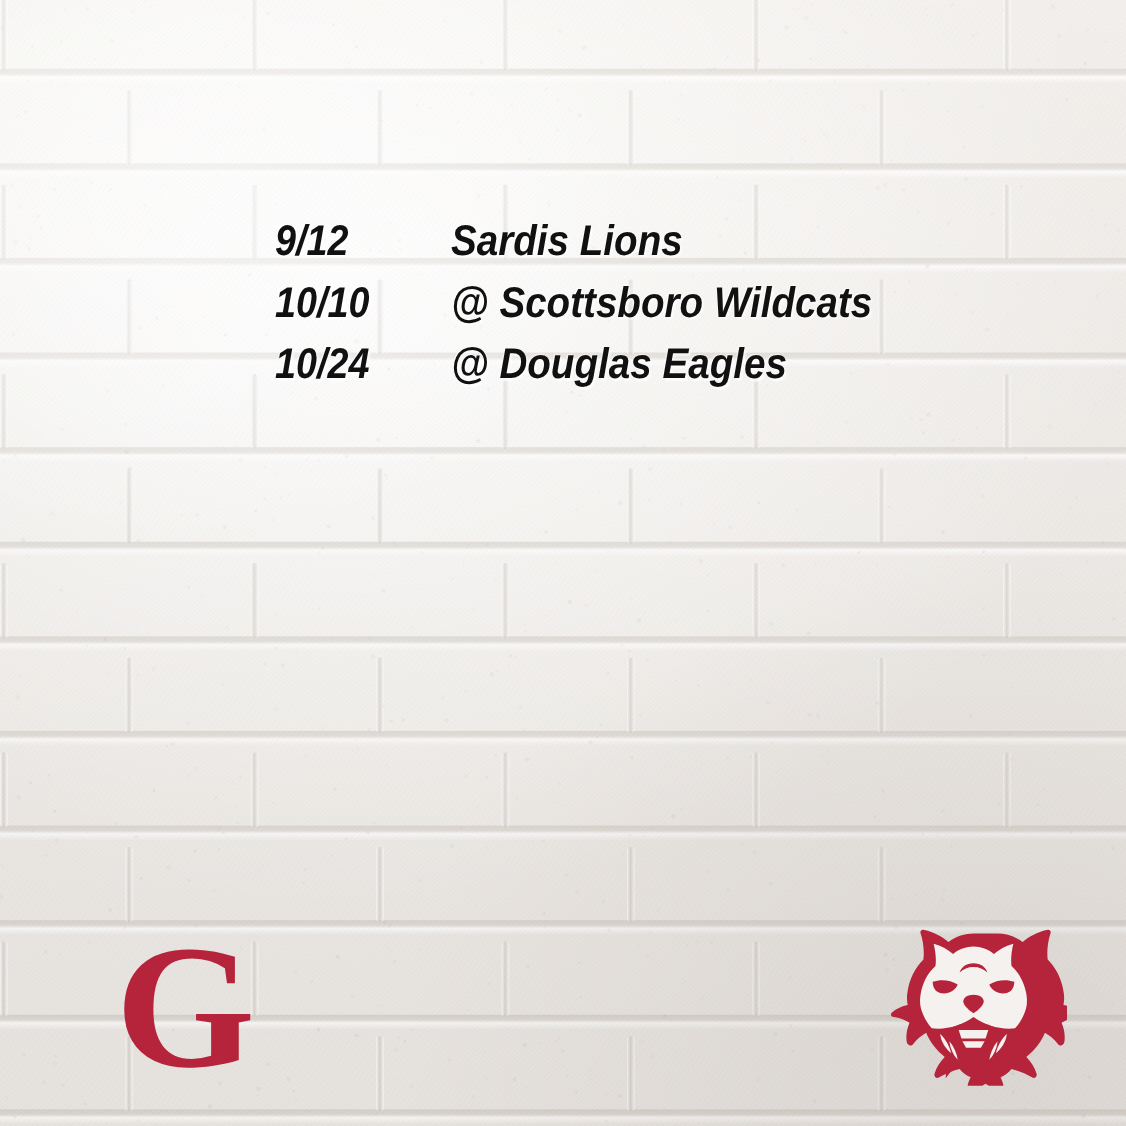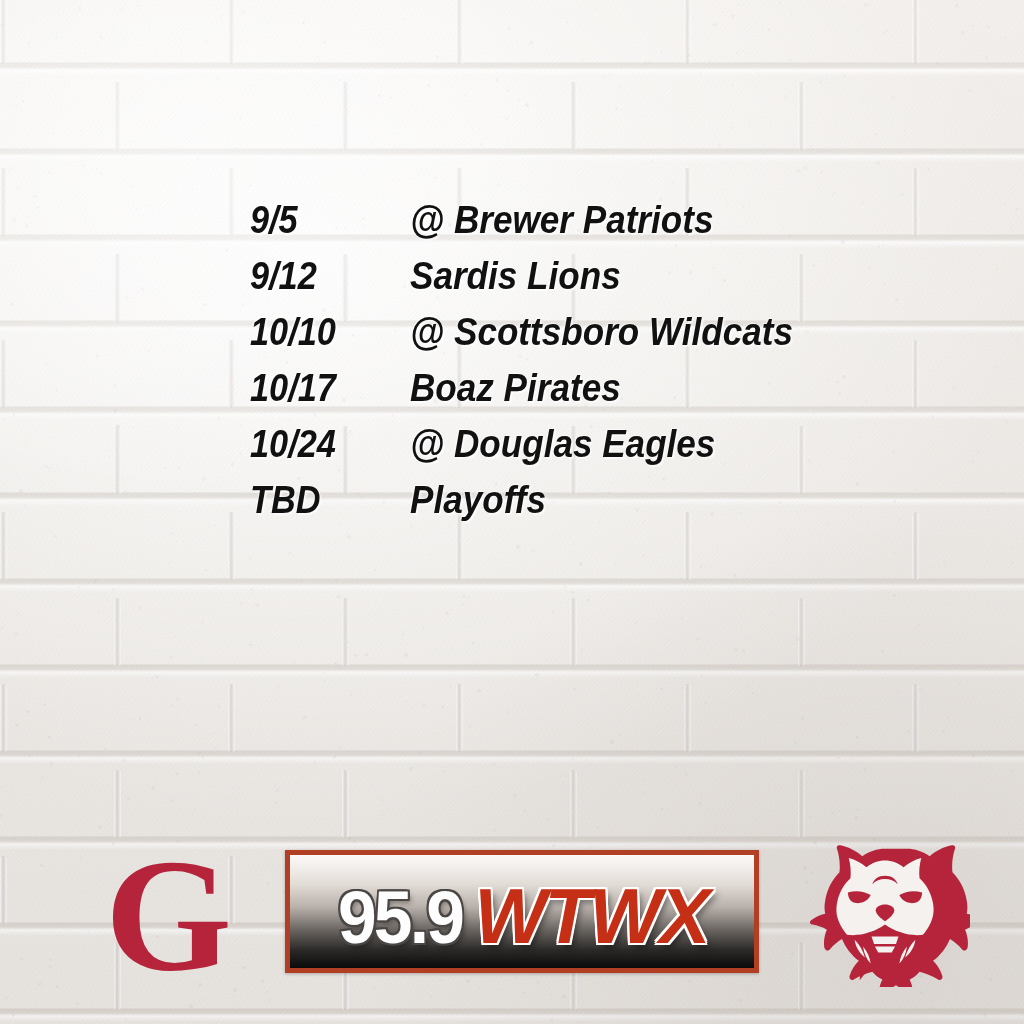--- a/index.html
+++ b/index.html
@@ -1147,57 +1147,39 @@
         <span class="speck" style="width: 2.98425px; height: 2.98425px; left: 467.288px; top: 595.809px; opacity: 0.422292;"></span>
         <span class="speck" style="width: 1.39023px; height: 1.39023px; left: 382.409px; top: 814.621px; opacity: 0.655675;"></span>
       </div>
     <div class="brick-shade"></div>
     <div class="grain"></div>
   </div>
 
 
   <div class="schedule" id="schedule-list">
       <div class="sched-row">
-        <span class="sched-date">9/5</span>
-        <span class="sched-opp">@ Brewer Patriots</span>
-      </div>
-      <div class="sched-row">
         <span class="sched-date">9/12</span>
         <span class="sched-opp">Sardis Lions</span>
       </div>
       <div class="sched-row">
         <span class="sched-date">10/10</span>
         <span class="sched-opp">@ Scottsboro Wildcats</span>
       </div>
       <div class="sched-row">
-        <span class="sched-date">10/17</span>
-        <span class="sched-opp">Boaz Pirates</span>
-      </div>
-      <div class="sched-row">
         <span class="sched-date">10/24</span>
         <span class="sched-opp">@ Douglas Eagles</span>
       </div>
-      <div class="sched-row">
-        <span class="sched-date">TBD</span>
-        <span class="sched-opp">Playoffs</span>
-      </div>
     </div>
 
   <div class="logo-row">
 
     <div class="g-logo">
       <span class="g-glyph">G</span>
     </div>
 
-    <div class="wtwx-box">
-      <div class="wtwx-inner">
-        <span class="wtwx-freq">95.9</span>
-        <span class="wtwx-call">WTWX</span>
-      </div>
-    </div>
 
     <div class="wildcat">
       <svg viewBox="0 0 200 172" xmlns="http://www.w3.org/2000/svg" aria-hidden="true">
         <g fill="#b5243a">
 
           <path d="M100 8c-9 0-19 3-27 9-7-6-16-11-26-13-3-1-5 1-4 4 3 9 4 19 3 28-9 9-15 21-17 34-1 5-1 10 0 15-6 1-12 4-17 8-2 2-1 5 2 5 6 1 12 3 17 6-3 7-4 14-3 21 1 4 5 5 7 2 4-5 9-9 14-12 4 10 11 19 20 26-5 5-9 11-11 18-1 3 2 6 5 4 7-4 14-7 22-9 3 4 7 7 12 9-3 5-4 11-4 17 0 3 4 5 6 2 4-5 9-9 14-12 5 3 10 7 14 12 2 3 6 1 6-2 0-6-1-12-4-17 5-2 9-5 12-9 8 2 15 5 22 9 3 2 6-1 5-4-2-7-6-13-11-18 9-7 16-16 20-26 5 3 10 7 14 12 2 3 6 2 7-2 1-7 0-14-3-21 5-3 11-5 17-6 3 0 4-3 2-5-5-4-11-7-17-8 1-5 1-10 0-15-2-13-8-25-17-34-1-9 0-19 3-28 1-3-1-5-4-4-10 2-19 7-26 13-8-6-18-9-27-9z"></path>
         </g>
         <g fill="#f4f1ee">
 
           <path d="M100 22c-8 0-16 3-22 8-6-5-13-9-21-11 2 8 3 16 2 24-9 8-14 19-16 30-1 6-1 12 1 18 4 12 12 22 22 29 10 7 22 11 34 11s24-4 34-11c10-7 18-17 22-29 2-6 2-12 1-18-2-11-7-22-16-30 -1-8 0-16 2-24-8 2-15 6-21 11-6-5-14-8-22-8z"></path>

